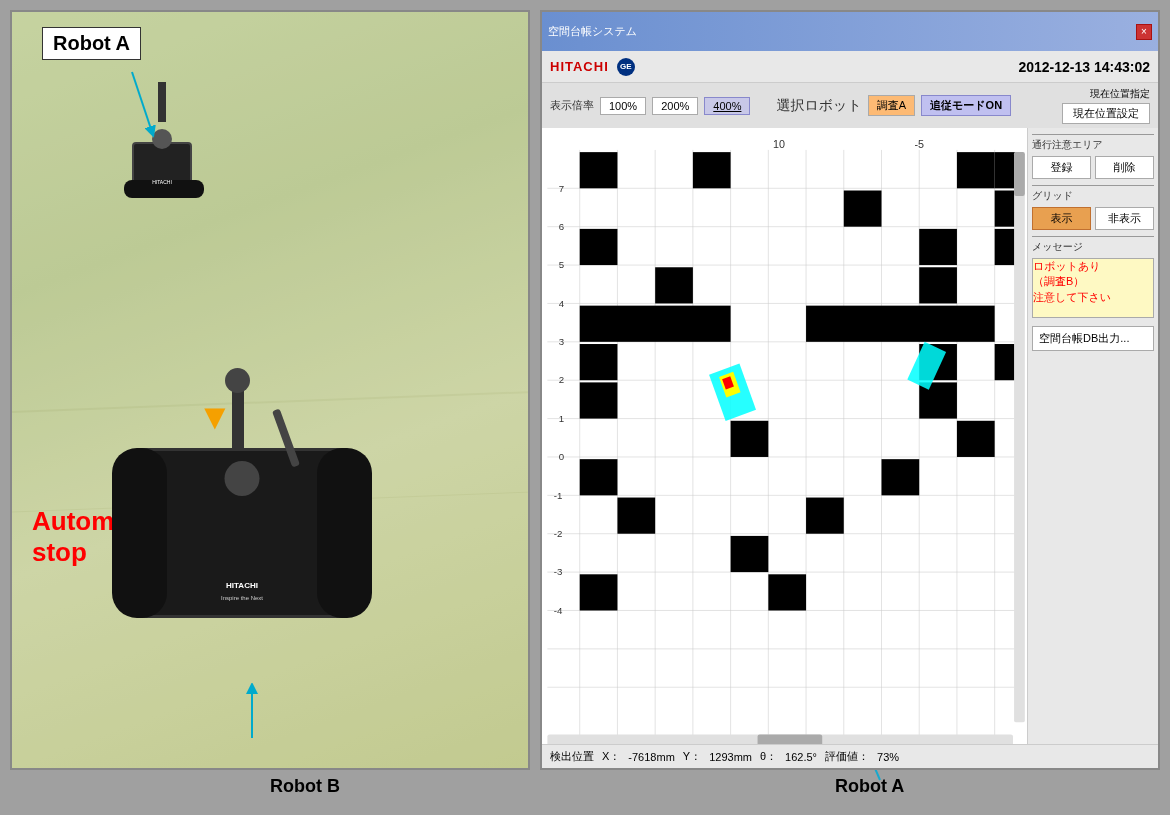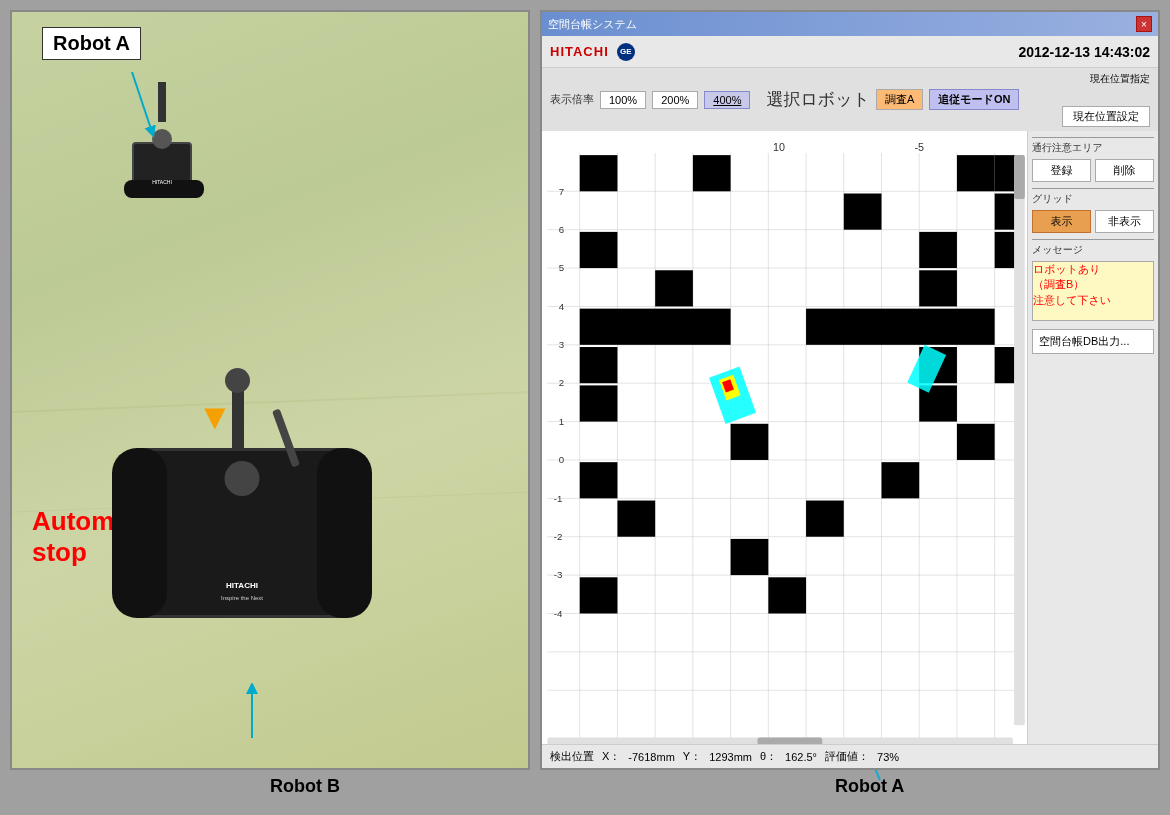--- a/index.html
+++ b/index.html
@@ -99,21 +99,21 @@
       right: 10px;
       top: 10px;
       width: 620px;
       height: 760px;
       background: #f0f0f0;
       border: 2px solid #888;
     }
 
     .sw-titlebar {
       background: linear-gradient(to right, #6a8fd0, #9ab0e0);
-      height: 24px;
+      height: 39px;
       display: flex;
       align-items: center;
       padding: 0 6px;
       font-size: 11px;
       color: white;
     }
     .sw-titlebar-title {
       flex: 1;
     }
     .sw-titlebar-close {
@@ -181,23 +181,23 @@
       min-width: 40px;
       text-align: center;
     }
     .zoom-btn.active {
       background: #c8c8e8;
       border-color: #8888cc;
       text-decoration: underline;
     }
 
     .robot-select-label {
-      font-size: 17px;
+      font-size: 14px;
       color: #333;
-      margin-left: 10px;
+      margin-left: 20px;
       font-family: Liberation Serif, serif;
     }
     .robot-select-btn {
       padding: 2px 8px;
       font-size: 11px;
       background: #fdba74;
       border: 1px solid #aaa;
       cursor: pointer;
     }
     .follow-mode-btn {
@@ -472,21 +472,21 @@
 
   <div class="sw-controls">
     <span class="zoom-label">表示倍率</span>
     <button class="zoom-btn">100%</button>
     <button class="zoom-btn">200%</button>
     <button class="zoom-btn active">400%</button>
     <span class="robot-select-label">選択ロボット</span>
     <button class="robot-select-btn">調査A</button>
     <button class="follow-mode-btn">追従モードON</button>
     <div style="flex:1;"></div>
-    <div style="display:flex;flex-direction:column;align-items:flex-end;gap:20px;">
+    <div style="display:flex;flex-direction:column;align-items:flex-end;gap:2px;">
       <span style="font-size:10px;">現在位置指定</span>
       <button class="pos-set-btn">現在位置設定</button>
     </div>
   </div>
 
   <div class="sw-main">
 
     <div class="map-area">
       <svg id="map-svg" viewBox="0 0 450 580" preserveAspectRatio="none">
 

